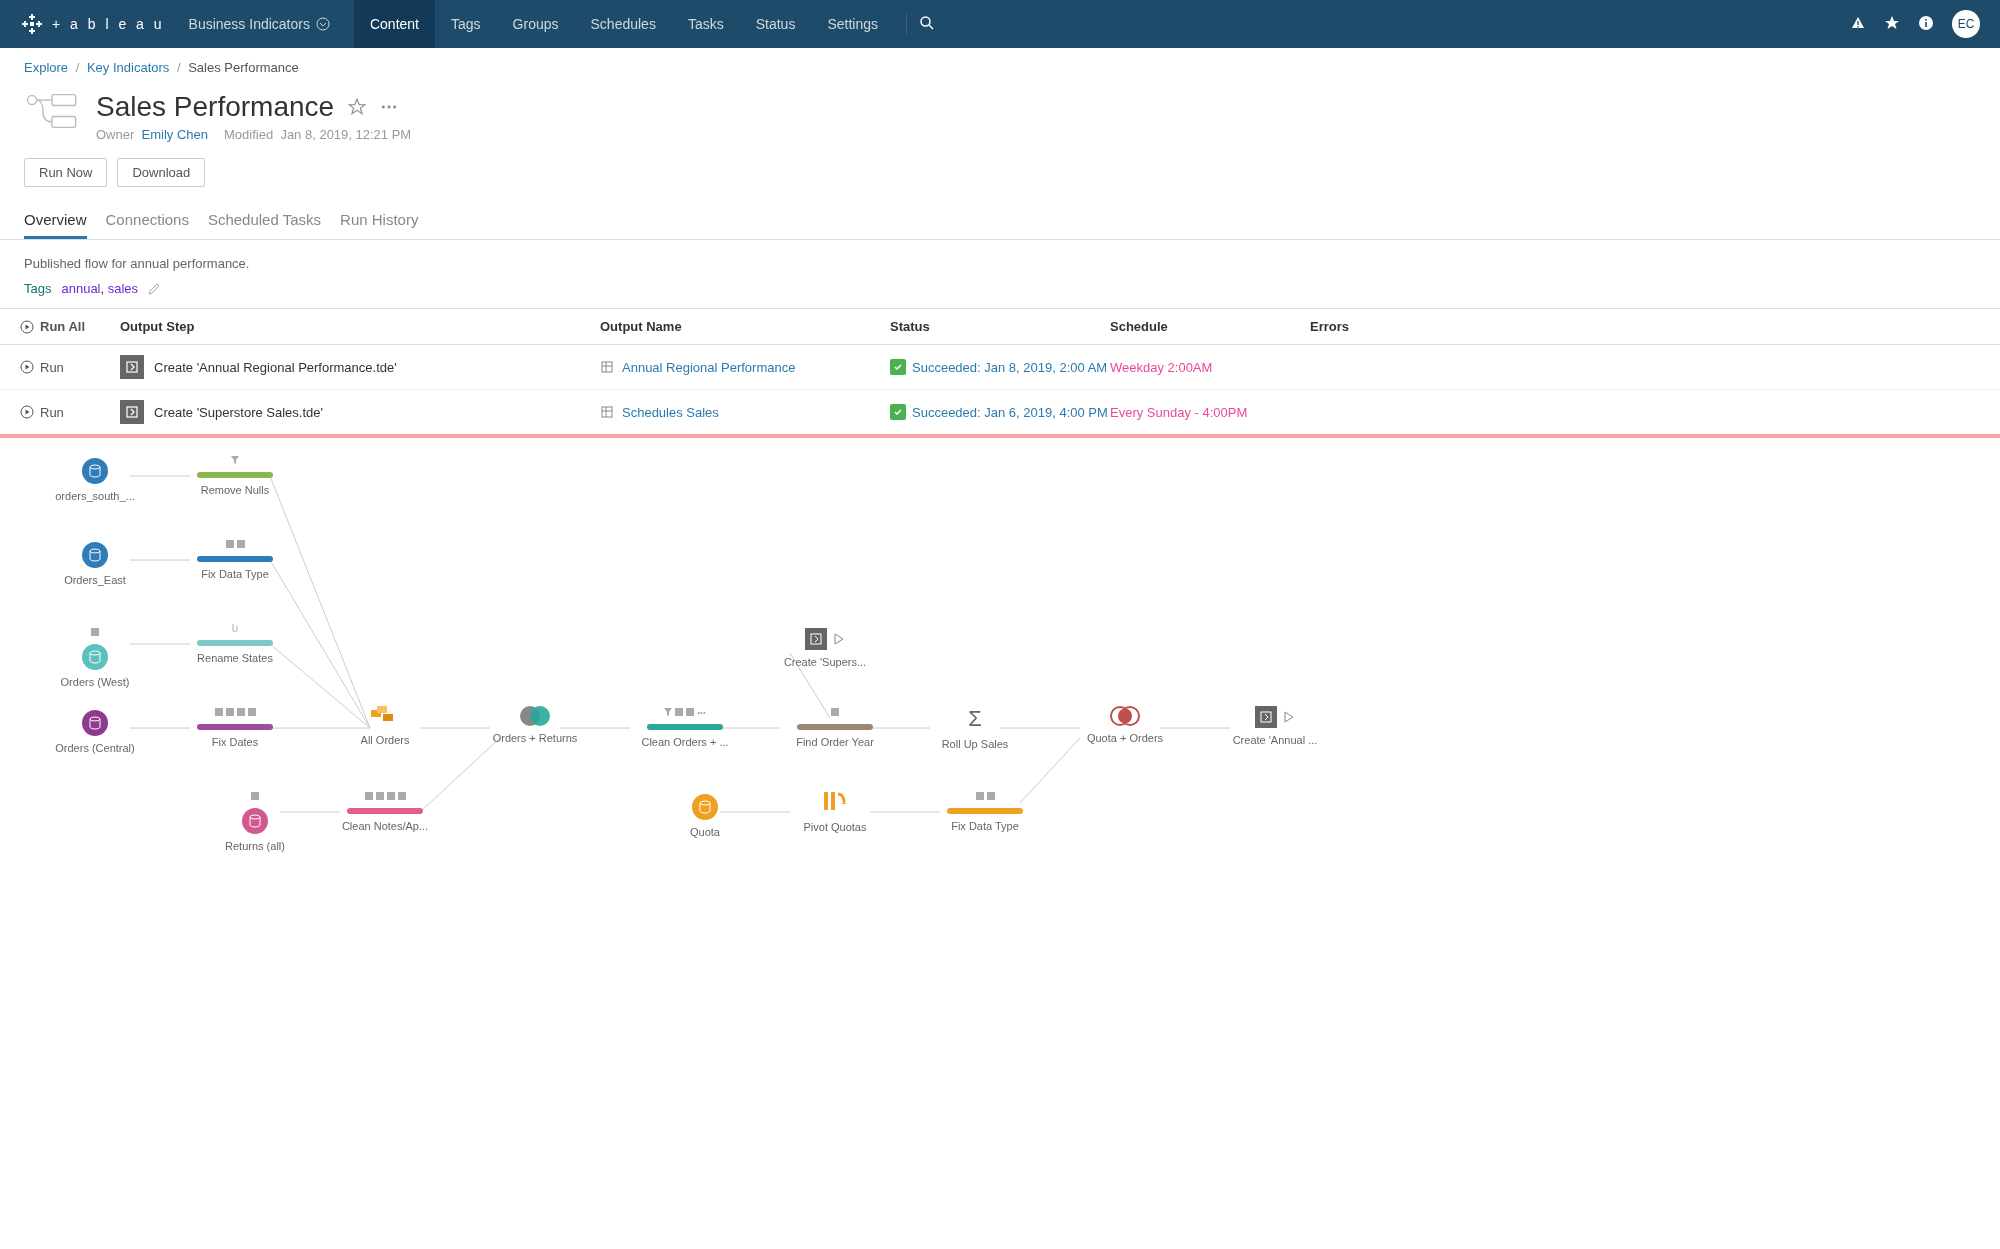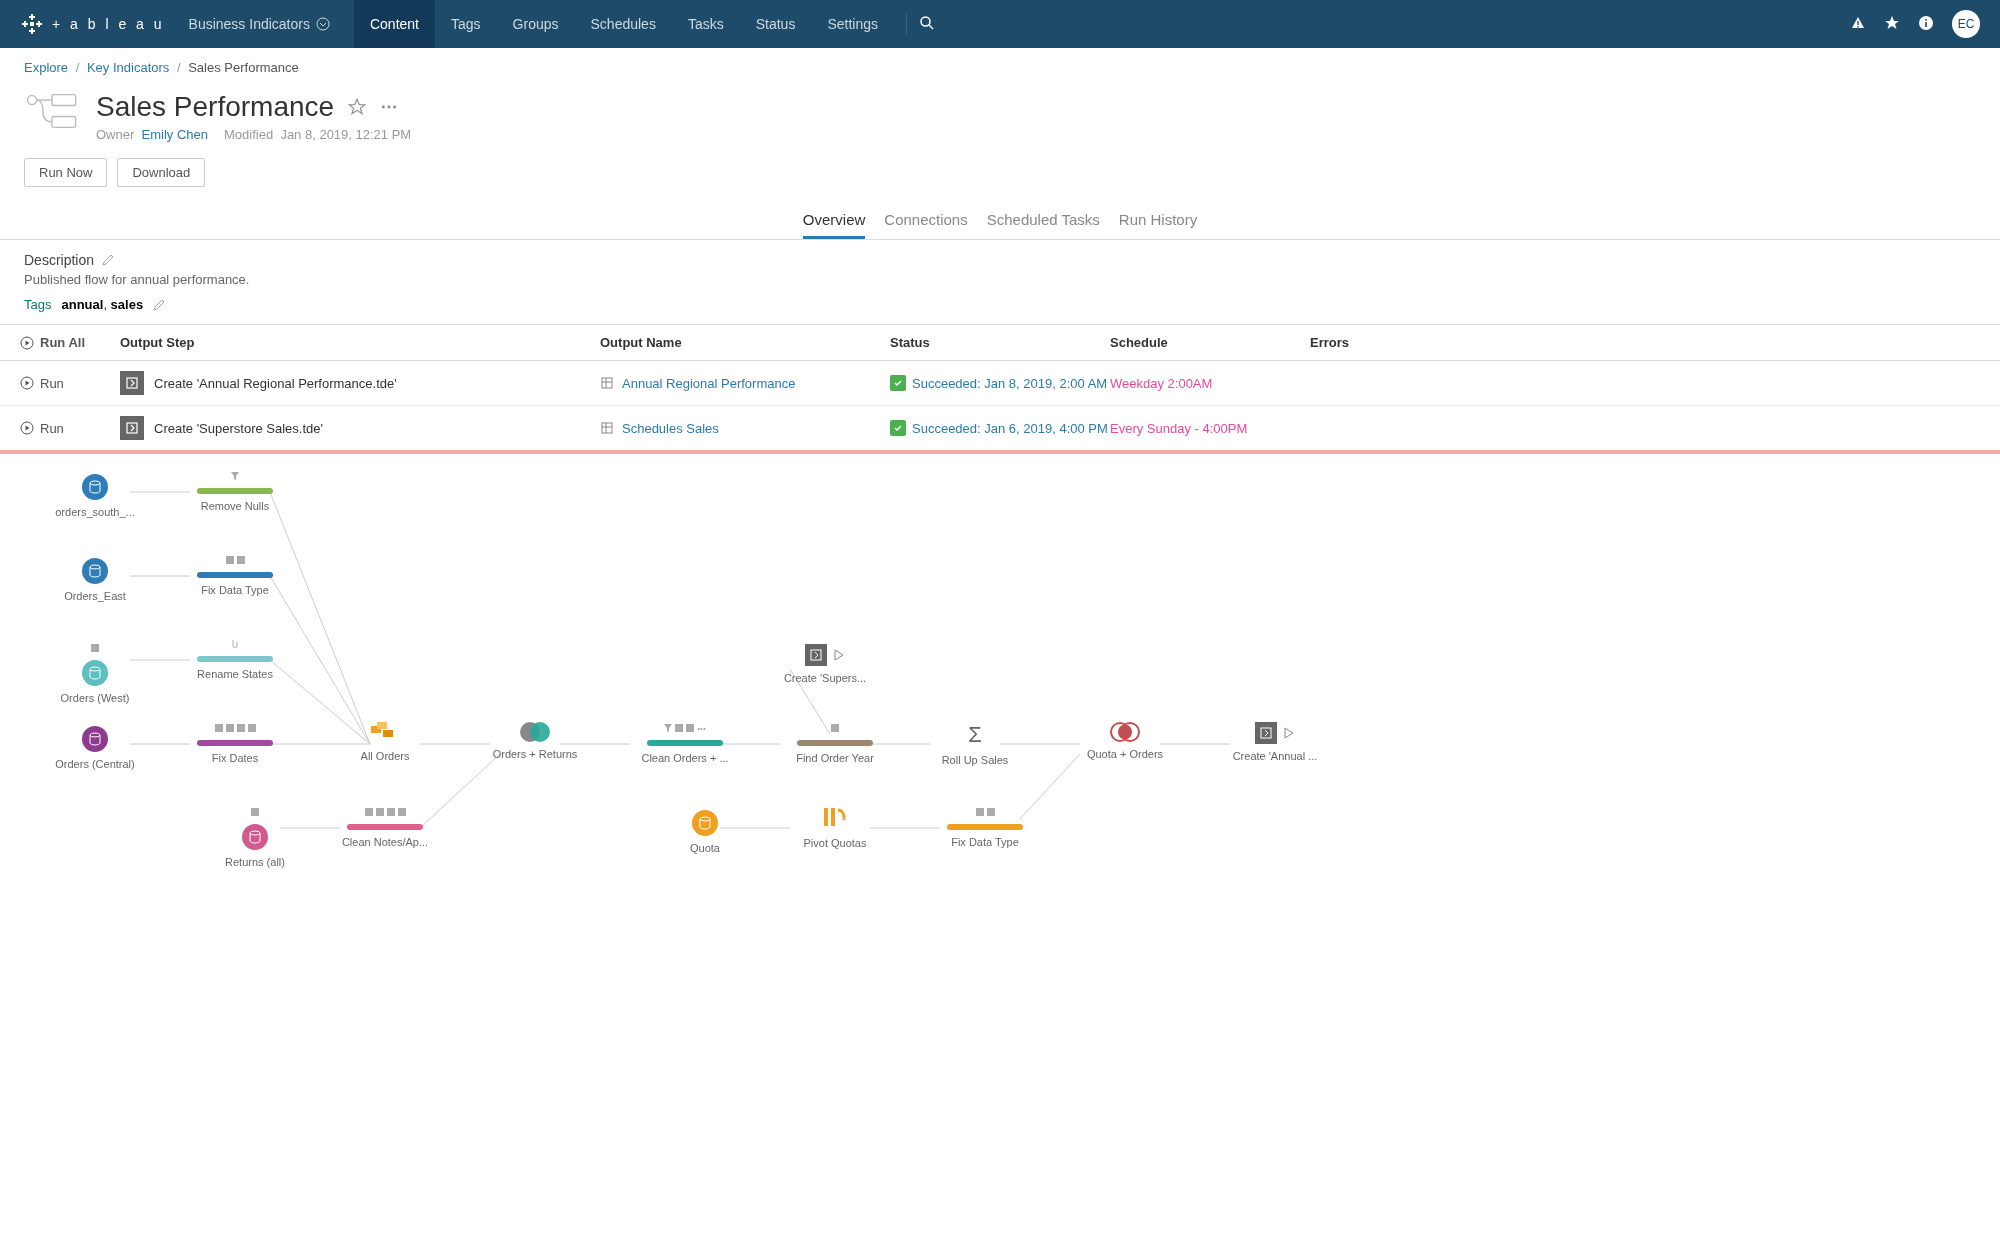--- a/index.html
+++ b/index.html
@@ -34,31 +34,31 @@
 .pagehead h1 { font-size: 28px; font-weight: 400; color: #333; display: flex; align-items: center; gap: 14px; }
 .pagehead .meta { font-size: 13px; color: #999; margin-top: 4px; display: flex; gap: 16px; }
 .pagehead .meta a { color: #2a7ab0; }
 .pagehead .iconbtn { cursor: pointer; color: #888; }
 
 
 .btnrow { padding: 0 24px 16px; display: flex; gap: 10px; }
 .btn { border: 1px solid #ccc; background: #fff; padding: 6px 14px; font-size: 13px; cursor: pointer; border-radius: 2px; color: #555; }
 
 
-.tabs { border-bottom: 1px solid #ddd; padding: 0 24px; display: flex; gap: 19px; justify-content: center; }
+.tabs { border-bottom: 1px solid #ddd; padding: 0 24px; display: flex; gap: 19px; }
 .tab { padding: 8px 0; font-size: 15px; color: #888; cursor: pointer; border-bottom: 3px solid transparent; }
 .tab.active { color: #333; font-weight: 500; border-bottom-color: #2a7ab0; }
 
 
 .desc { padding: 12px 24px 6px; }
 .desc .label { font-size: 14px; color: #444; display: flex; align-items: center; gap: 8px; }
 .desc .text { font-size: 13px; color: #666; padding: 4px 0; }
 .tagsrow { padding: 0 24px 12px; display: flex; align-items: center; gap: 10px; font-size: 13px; }
 .tagsrow .label { color: #0f766e; }
-.tagsrow .tag { color: #000000; font-weight: bold; }
+.tagsrow .tag { color: #6d28d9; }
 
 
 .table { width: 100%; border-top: 1px solid #ddd; border-bottom: 4px solid #fca5a5; }
 .thead, .trow { display: grid; grid-template-columns: 100px 480px 290px 220px 200px 100px; align-items: center; padding: 10px 20px; }
 .thead { font-weight: 600; font-size: 13px; color: #333; border-bottom: 1px solid #ddd; }
 .trow { border-bottom: 1px solid #eee; font-size: 13px; }
 .trow:last-child { border-bottom: none; }
 .runcell { display: flex; align-items: center; gap: 6px; cursor: pointer; color: #555; }
 .runcell .playicon { width: 14px; height: 14px; }
 .stepcell { display: flex; align-items: center; gap: 10px; }
@@ -197,26 +197,20 @@
 </div>
 
 <div class="tabs">
   <div class="tab active">Overview</div>
   <div class="tab">Connections</div>
   <div class="tab">Scheduled Tasks</div>
   <div class="tab">Run History</div>
 </div>
 
 <div class="desc">
-  <div class="label">
-    <span>Description</span>
-    <svg class="pencil" viewBox="0 0 12 12">
-        <path d="M1 11l1-3 7-7 2 2-7 7-3 1z" fill="none" stroke="#aaa" stroke-width="1"></path>
-      </svg>
-  </div>
   <div class="text">Published flow for annual performance.</div>
 </div>
 <div class="tagsrow">
   <span class="label">Tags</span>
   <span>
     <a href="#" class="tag">annual</a><span>, </span><a href="#" class="tag">sales</a>
   </span>
   <svg class="pencil" viewBox="0 0 12 12">
       <path d="M1 11l1-3 7-7 2 2-7 7-3 1z" fill="none" stroke="#aaa" stroke-width="1"></path>
     </svg>

